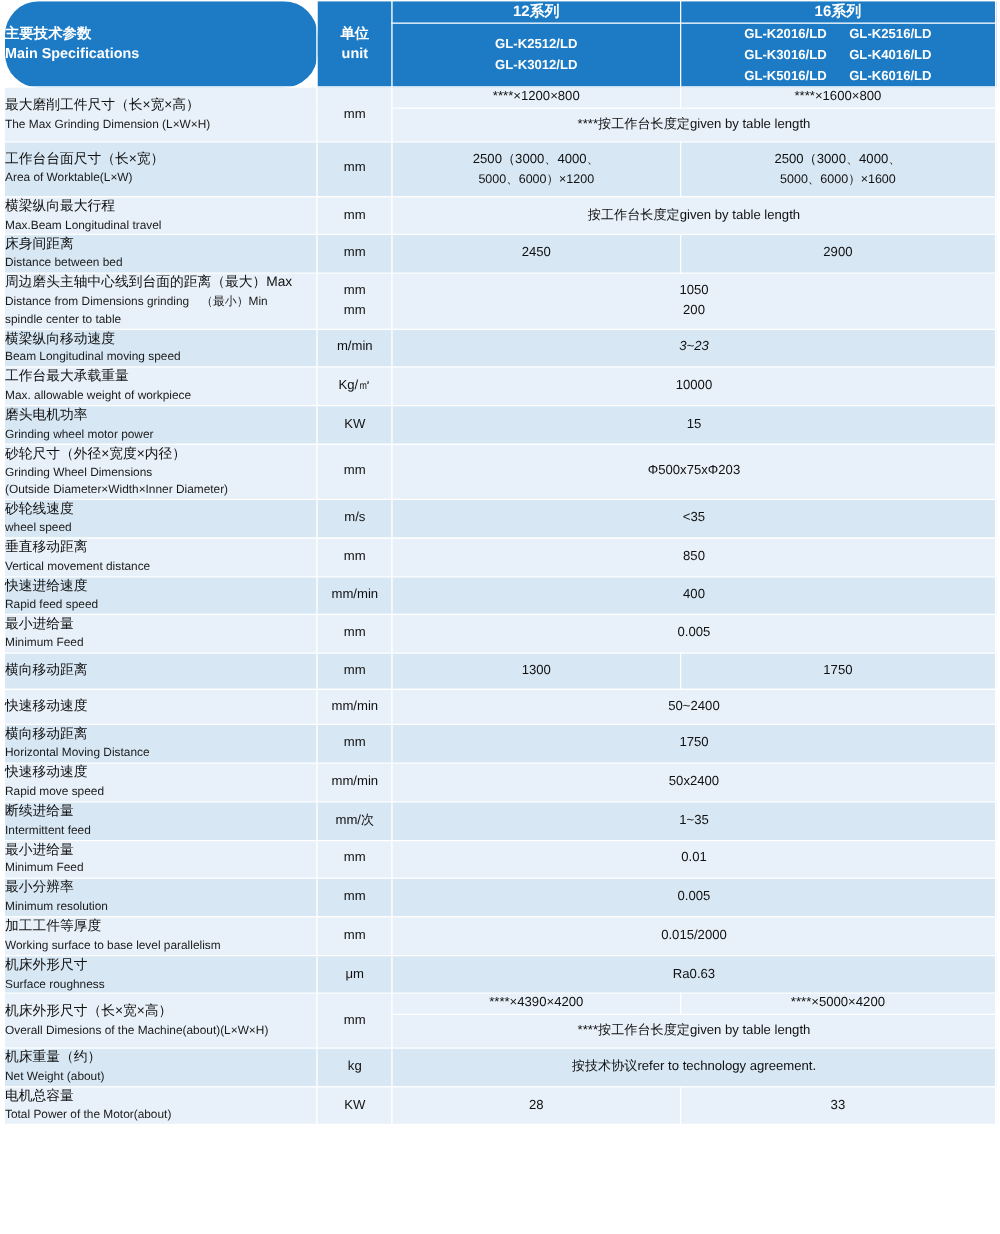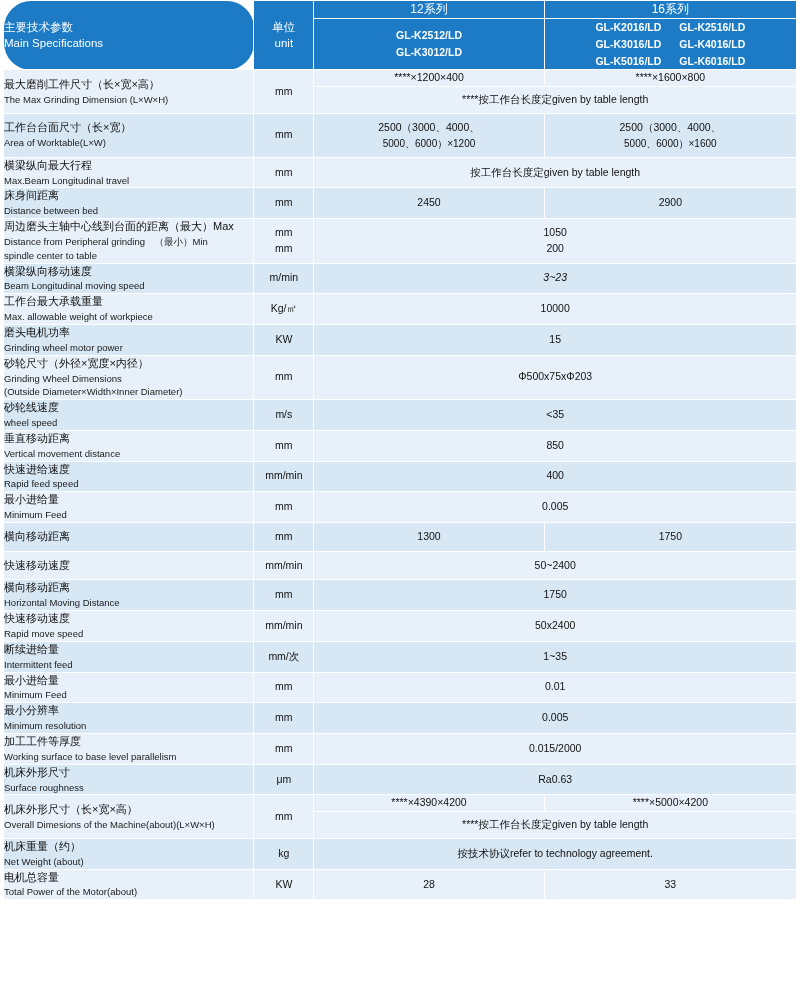--- a/index.html
+++ b/index.html
@@ -26,21 +26,21 @@
   }
   .col-param { width: 250px; }
   .col-unit  { width: 60px; }
   .col-12    { width: 230px; }
   .col-16    { width: 252px; }
 
   
   thead th {
     background: #1c7bc4;
     color: #ffffff;
-    font-weight: normal;
+    font-weight: bold;
     text-align: center;
   }
   th.hdr-param {
     text-align: left;
     padding: 6px 0 6px 10px;
     font-size: 11.5px;
     line-height: 1.45;
     border-radius: 27px;
   }
   th.hdr-unit {
@@ -141,21 +141,21 @@
         </th>
     </tr>
   </thead>
   <tbody id="tbody">
       <tr>
         <td class="param" rowspan="2">
           <span class="cn">最大磨削工件尺寸（长×宽×高）</span>
           <span class="en">The Max Grinding Dimension (L×W×H)</span>
         </td>
         <td class="unit" rowspan="2">mm</td>
-        <td class="val split-top">****×1200×400</td>
+        <td class="val split-top">****×1200×800</td>
         <td class="val split-top">****×1600×800</td>
       </tr>
       <tr>
         <td class="val" colspan="2" style="padding: 5px 0px;">****按工作台长度定given  by  table  length</td>
       </tr>
       <tr class="alt">
         <td class="param">
           <span class="cn">工作台台面尺寸（长×宽）</span>
           <span class="en">Area of Worktable(L×W)</span>
         </td>
@@ -176,21 +176,21 @@
           <span class="cn">床身间距离</span>
           <span class="en">Distance between bed</span>
         </td>
         <td class="unit">mm</td>
         <td class="val" style="padding: 6px 0px;">2450</td>
         <td class="val" style="padding: 6px 0px;">2900</td>
       </tr>
       <tr>
         <td class="param">
           <span class="cn">周边磨头主轴中心线到台面的距离（最大）Max</span>
-          <span class="en">Distance from Peripheral grinding　（最小）Min</span>
+          <span class="en">Distance from Dimensions grinding　（最小）Min</span>
           <span class="en">  spindle center to table</span>
         </td>
         <td class="unit">
           <div>mm</div>
           <div>mm</div>
         </td>
         <td class="val" colspan="2" style="padding: 5px 0px;">
           <div>1050</div>
           <div>200</div>
         </td>

